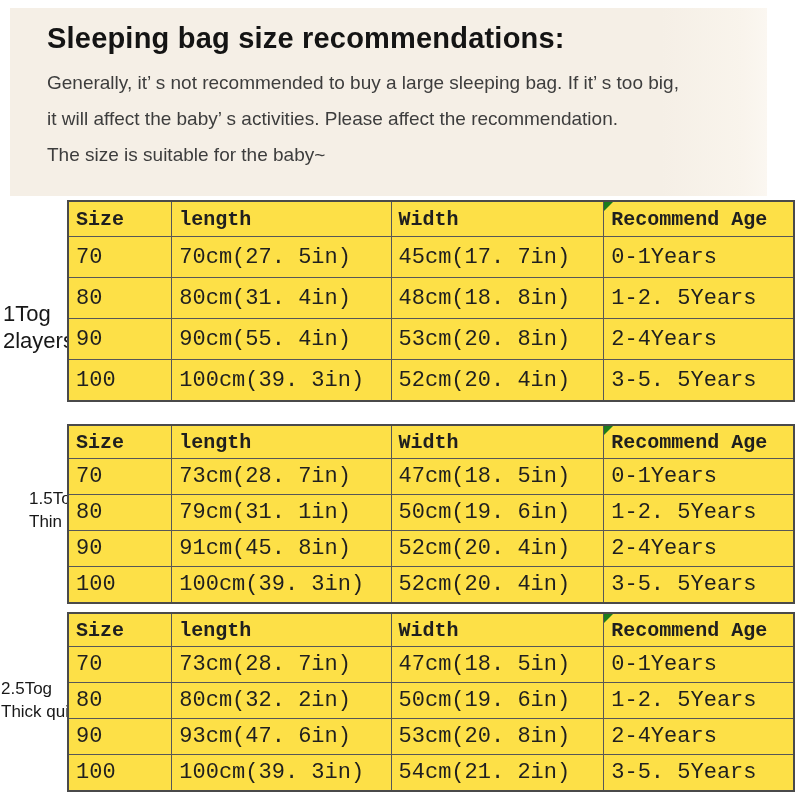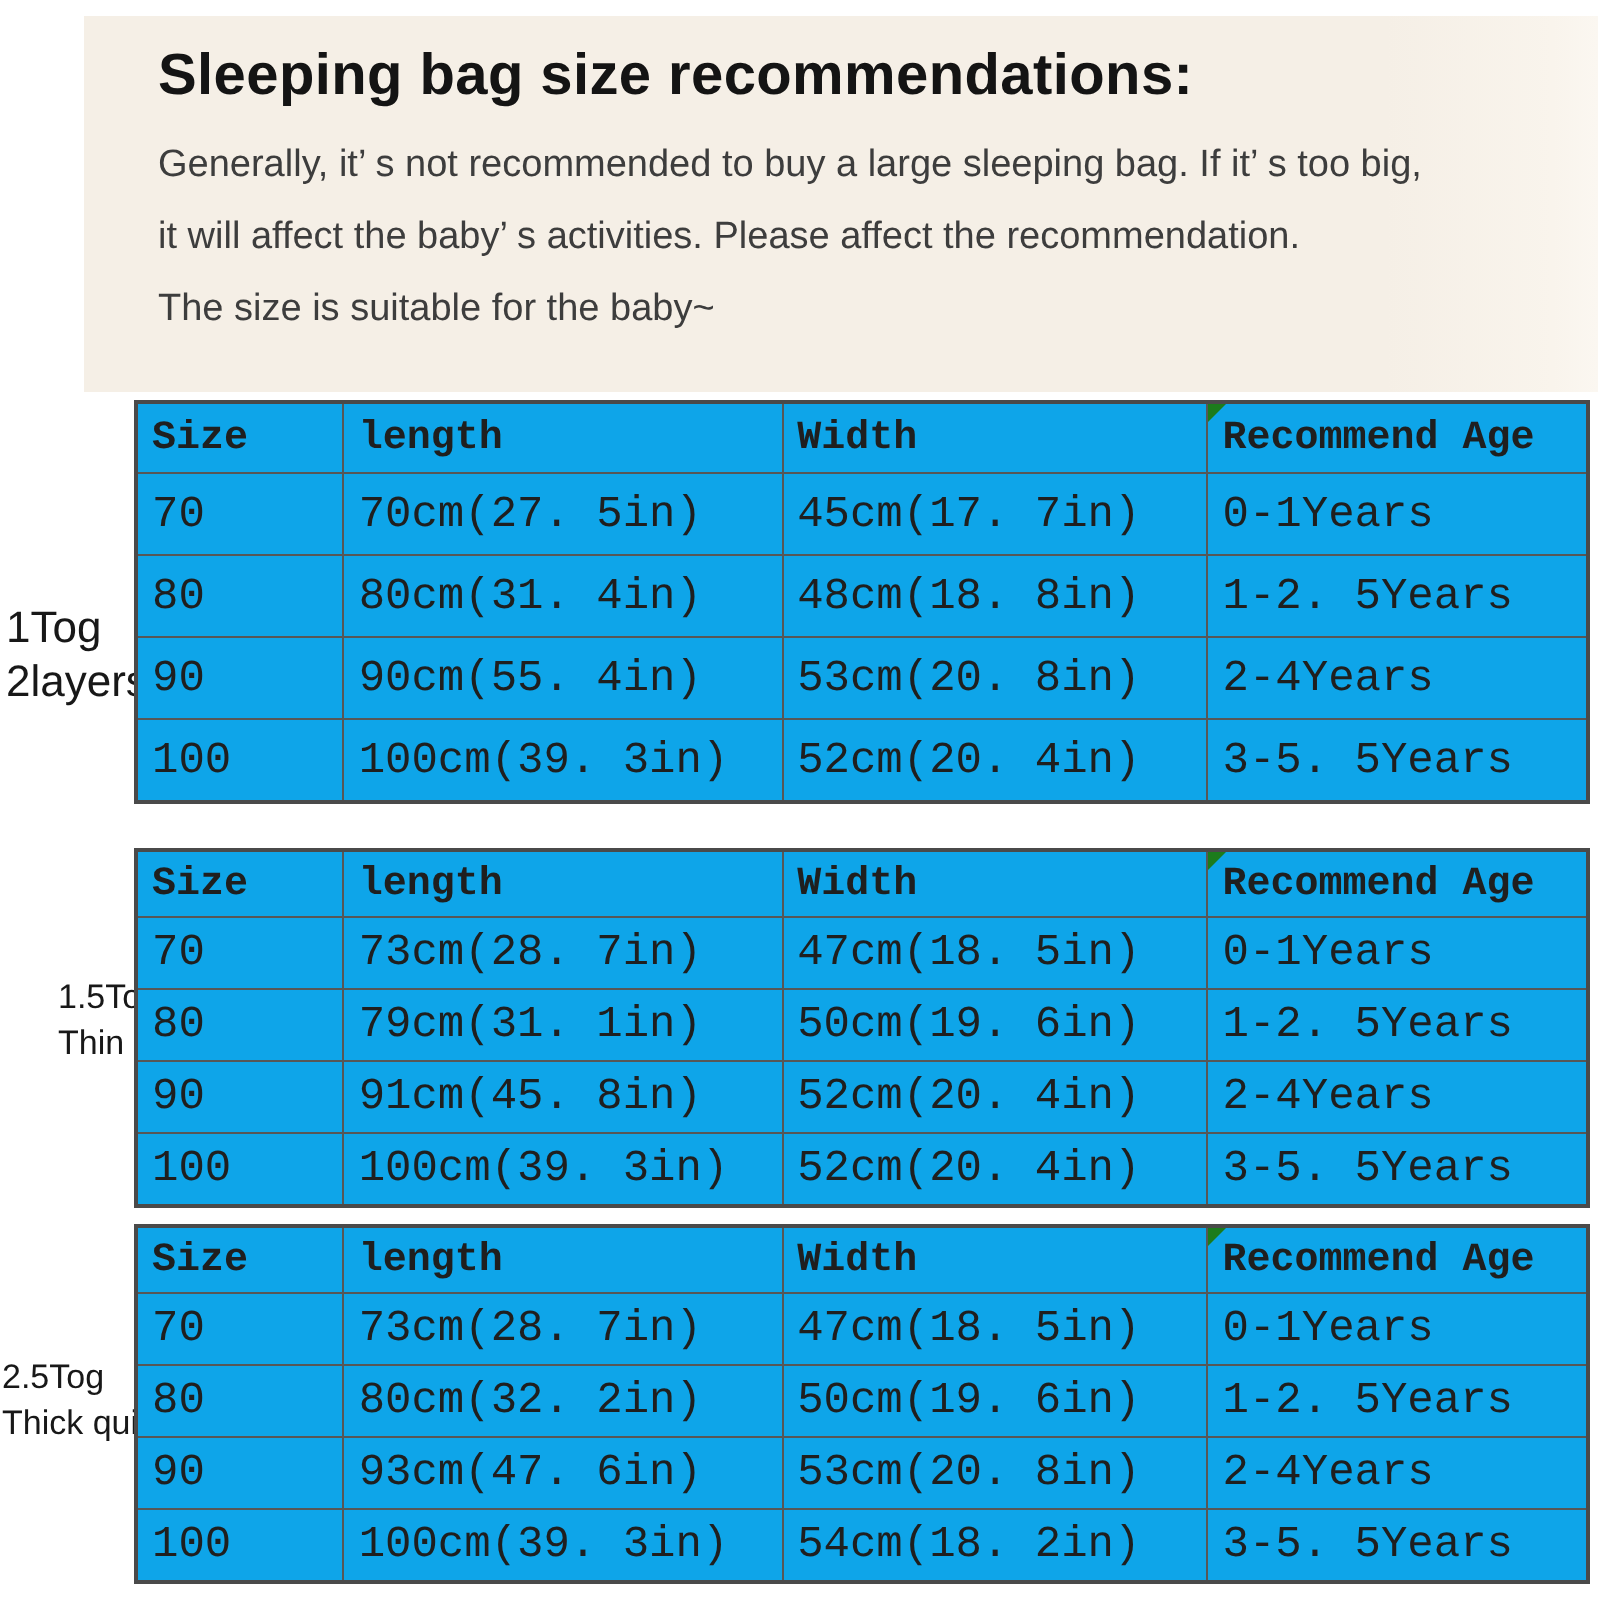--- a/index.html
+++ b/index.html
@@ -5,36 +5,35 @@
   html,body { margin:0; padding:0; }
   body {
     width:800px; height:800px; position:relative; overflow:hidden;
     background:#ffffff;
     font-family:"Liberation Sans", sans-serif;
   }
   
   .header-block {
     position:absolute; left:10px; top:8px; width:757px; height:188px;
     background:linear-gradient(90deg,#f5efe6 0%,#f5efe6 86%,#f9f4ec 97%,#fbf7f1 100%);
-    margin-left:32px;
   }
   .page-title {
     margin:0; padding:14px 0 0 37px;
     font-size:29px; font-weight:bold; color:#141414; letter-spacing:0.2px;
   }
   .header-lines { margin:10px 0 0 37px; }
   .header-line {
     margin:0; font-size:19px; line-height:36px; color:#3d3d3d; white-space:nowrap;
   }
   
   table.tbl {
     position:absolute; left:67px; width:728px;
     border-collapse:collapse; table-layout:fixed;
     font-family:"Liberation Mono", monospace;
-    color:#1f1f1f; background:#0ea5e9;
+    color:#1f1f1f; background:#fde047;
     border:2px solid #4a4a4a;
   }
   table.tbl th, table.tbl td {
     border:1.5px solid #575757;
     overflow:hidden; white-space:nowrap;
     padding:0 0 0 7px; text-align:left; vertical-align:middle;
   }
   table.tbl th { font-size:20px; font-weight:bold; position:relative; }
   table.tbl td { font-size:22px; font-weight:normal; }
   .t0 { top:200px; }
@@ -196,17 +195,17 @@
       </tr>
       <tr>
         <td>90</td>
         <td>93cm(47. 6in)</td>
         <td>53cm(20. 8in)</td>
         <td>2-4Years</td>
       </tr>
       <tr>
         <td>100</td>
         <td>100cm(39. 3in)</td>
-        <td>54cm(18. 2in)</td>
+        <td>54cm(21. 2in)</td>
         <td>3-5. 5Years</td>
       </tr>
     </tbody>
   </table>
 
 </body></html>

